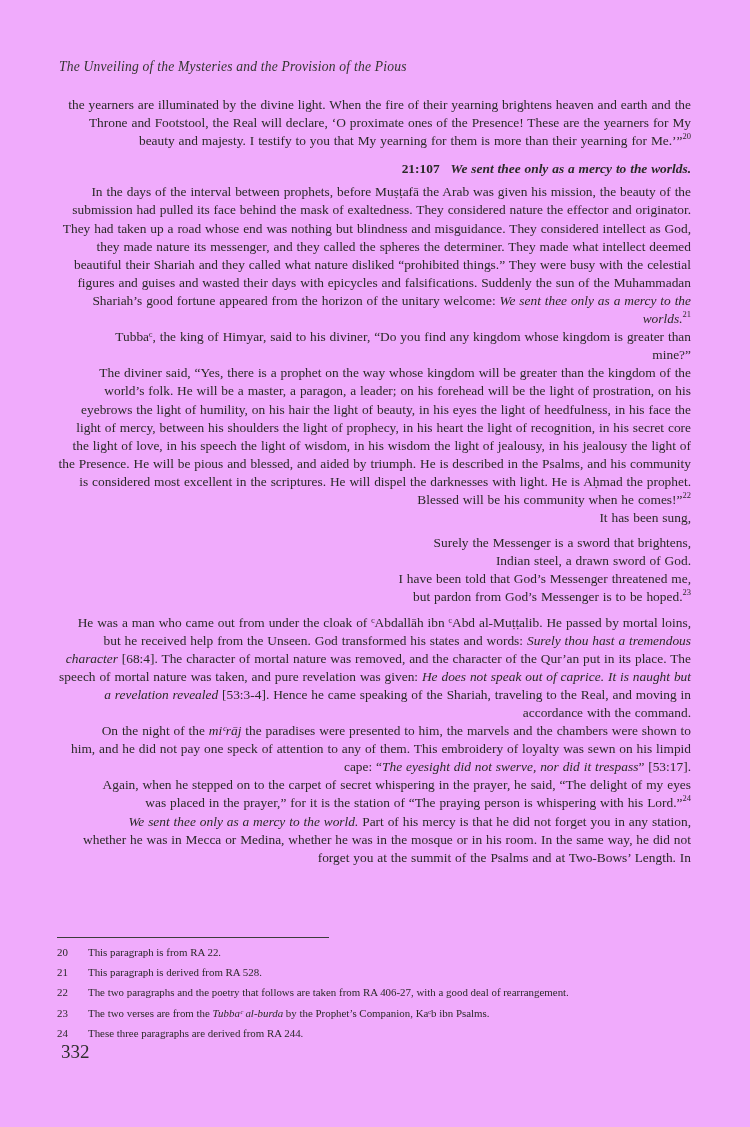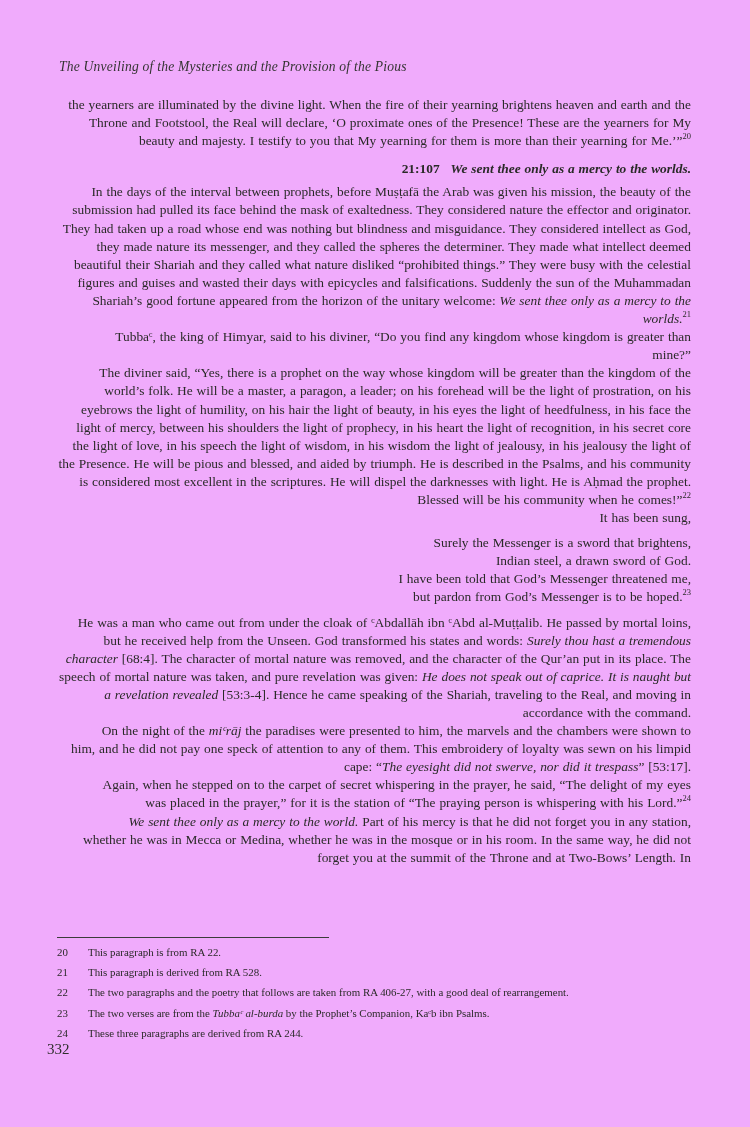--- a/index.html
+++ b/index.html
@@ -79,23 +79,23 @@
     line-height: 20.2px;
     white-space: nowrap;
     display: flex;
   }
   .fn-num {
     flex: 0 0 31px;
   }
   .fn-text { flex: 1 1 auto; }
   .page-number {
     position: absolute;
-    left: 47px;
+    left: 61px;
     top: 1041px;
-    font-size: 15px;
+    font-size: 19px;
     color: #2e2e2c;
   }
 </style>
 </head>
 <body>
 
 <div class="page">
 
   <div class="running-head">The Unveiling of the Mysteries and the Provision of the Pious</div>
 
@@ -108,21 +108,21 @@
       <p class="para indent"><span>It has been sung,</span></p>
       <div class="poem">
         <div class="poem-line lead"><span>Surely the Messenger is a sword that brightens,</span></div>
         <div class="poem-line hang"><span>Indian steel, a drawn sword of God.</span></div>
         <div class="poem-line lead"><span>I have been told that God’s Messenger threatened me,</span></div>
         <div class="poem-line hang"><span>but pardon from God’s Messenger is to be hoped.</span><sup>23</sup></div>
       </div>
       <p class="para"><span>He was a man who came out from under the cloak of ᶜAbdallāh ibn ᶜAbd al-Muṭṭalib.  He passed by mortal loins, but he received help from the Unseen.  God transformed his states and words: </span><span class="i">Surely thou hast a tremendous character</span><span> [68:4].  The character of mortal nature was removed, and the character of the Qur’an put in its place.  The speech of mortal nature was taken, and pure revelation was given:  </span><span class="i">He does not speak out of caprice.  It is naught but a revelation revealed</span><span> [53:3-4].  Hence he came speaking of the Shariah, traveling to the Real, and moving in accordance with the command.</span></p>
       <p class="para indent"><span>On the night of the </span><span class="i">miᶜrāj</span><span> the paradises were presented to him, the marvels and the chambers were shown to him, and he did not pay one speck of attention to any of them.  This embroidery of loyalty was sewn on his limpid cape: “</span><span class="i">The eyesight did not swerve, nor did it trespass</span><span>” [53:17].</span></p>
       <p class="para indent"><span>Again, when he stepped on to the carpet of secret whispering in the prayer, he said, “The delight of my eyes was placed in the prayer,” for it is the station of “The praying person is whispering with his Lord.”</span><sup>24</sup></p>
-      <p class="para indent"><span class="i">We sent thee only as a mercy to the world.</span><span>  Part of his mercy is that he did not forget you in any station, whether he was in Mecca or Medina, whether he was in the mosque or in his room. In the same way, he did not forget you at the summit of the Throne and at Two-Bows’ Length.  In</span></p>
+      <p class="para indent"><span class="i">We sent thee only as a mercy to the world.</span><span>  Part of his mercy is that he did not forget you in any station, whether he was in Mecca or Medina, whether he was in the mosque or in his room. In the same way, he did not forget you at the summit of the Psalms and at Two-Bows’ Length.  In</span></p>
     </div>
 
   <div class="footer-block">
     <div class="footnote-rule"></div>
     <div>
         <div class="footnote">
           <span class="fn-num">20</span>
           <span class="fn-text"><span>This paragraph is from RA 22.</span></span>
         </div>
         <div class="footnote">

